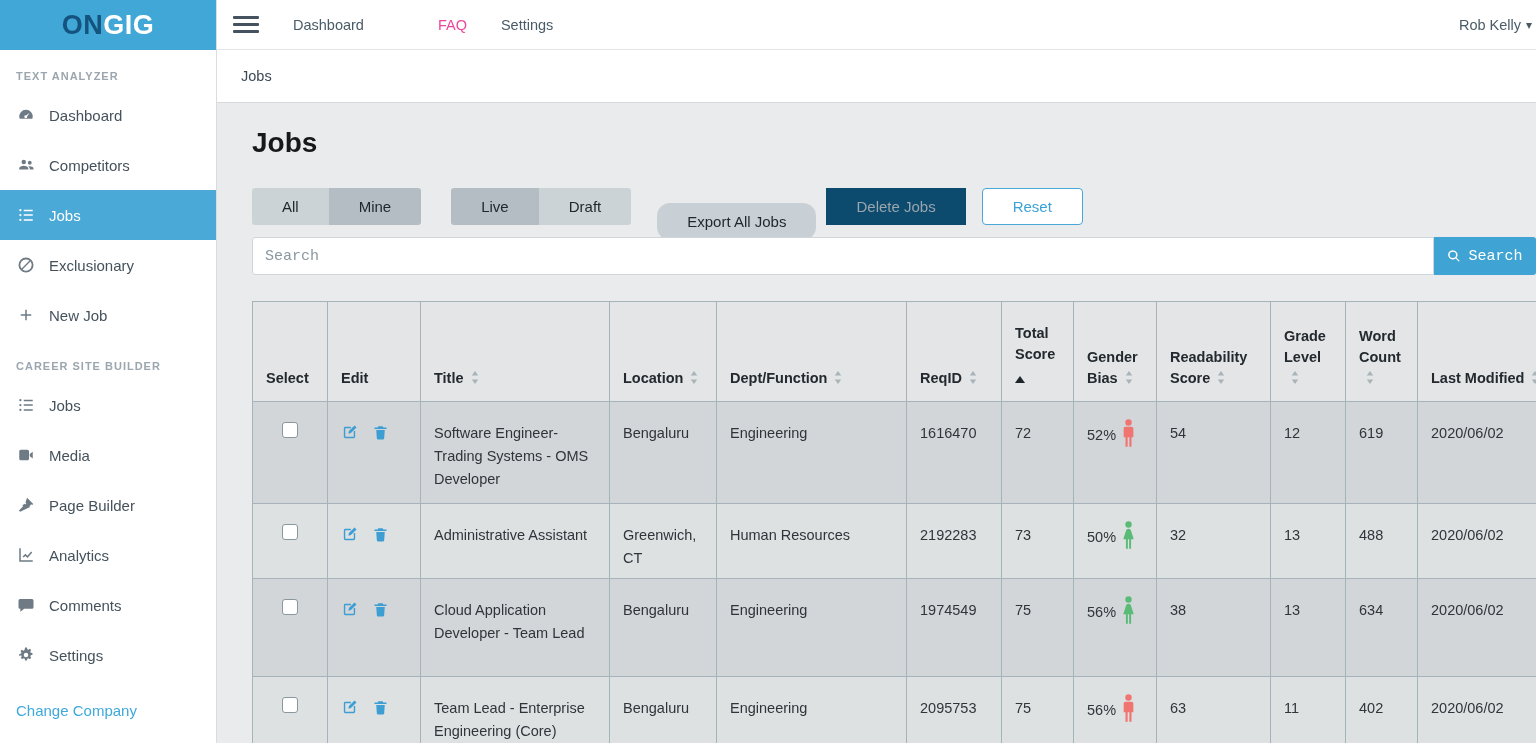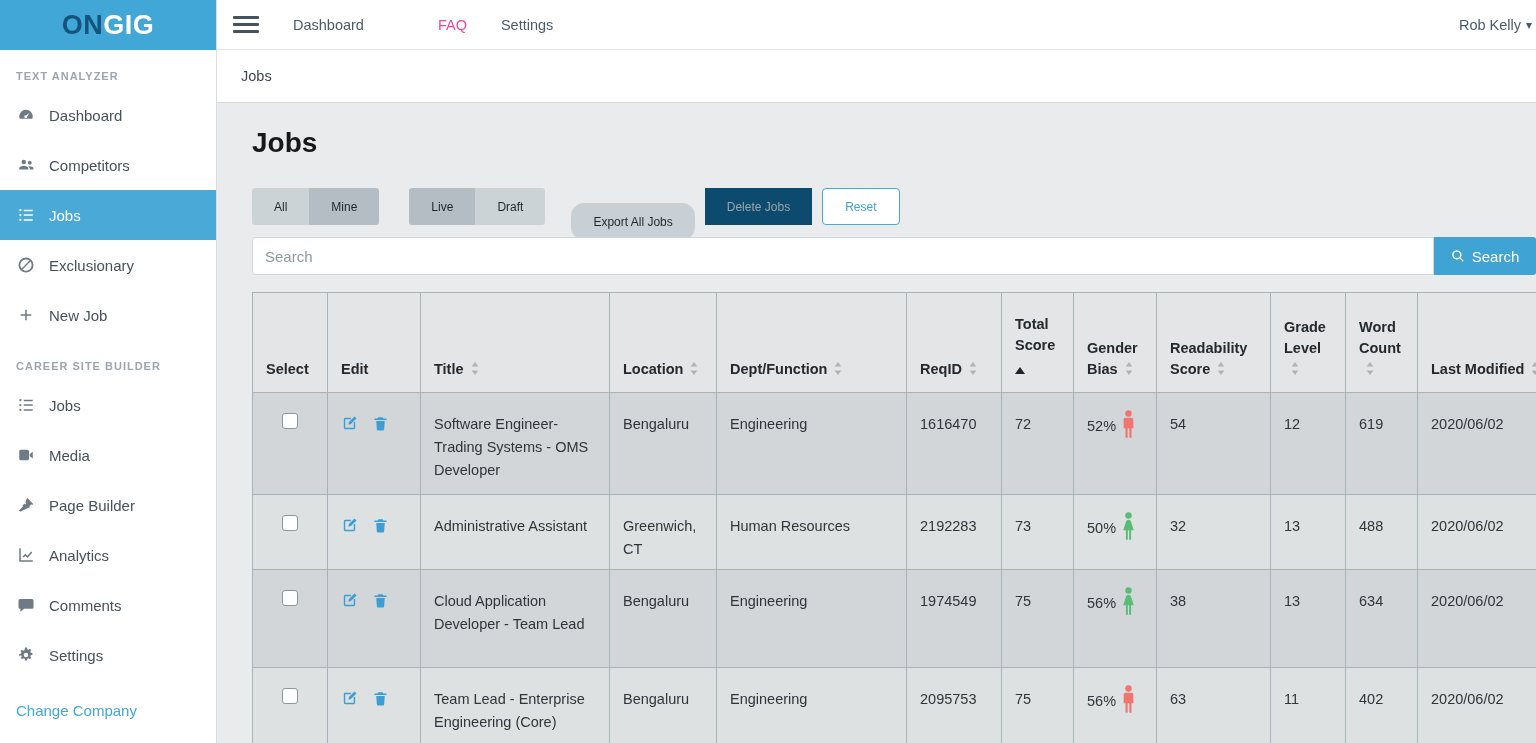--- a/index.html
+++ b/index.html
@@ -32,30 +32,30 @@
 
   .breadcrumb-bar { height:53px; background:#ffffff; border-bottom:1px solid #d5d9db; display:flex; align-items:center; padding-left:24px; font-size:14.5px; color:#3c4854; }
 
   .content { flex:1; background:#eaebec; padding:22px 0 0 35px; overflow:hidden; }
   h1.page-title { font-size:28px; line-height:36px; color:#16191c; font-weight:bold; margin-bottom:27px; }
 
   
   .toolbar { display:flex; align-items:center; height:37px; margin-bottom:12px; }
   .seg { display:flex; }
   .seg + .seg { margin-left:30px; }
-  .btn { height:37px; display:flex; align-items:center; padding:0 22px; font-size:12px; color:#1f262c; cursor:pointer; border:none; background:#ccd3d7; font-family:inherit; }
+  .btn { height:37px; display:flex; align-items:center; padding:0 30px; font-size:15px; color:#1f262c; cursor:pointer; border:none; background:#ccd3d7; font-family:inherit; }
   .seg .btn:first-child { border-radius:3px 0 0 3px; }
   .seg .btn:last-child { border-radius:0 3px 3px 0; }
   .btn.selected { background:#b4bdc3; }
   .btn.standalone { border-radius:13px; background:#c9d0d5; margin-left:26px;margin-top:30px; }
   .btn.disabled { background:#0c4a6e; color:#9aa5ad; margin-left:10px; cursor:default; }
-  .btn.reset { background:#ffffff; border:1px solid #49a8d8; color:#3ba2d6; border-radius:4px; margin-left:10px; }
+  .btn.reset { background:#ffffff; border:1px solid #49a8d8; color:#3ba2d6; border-radius:4px; margin-left:16px; }
 
   
-  .search-row { display:flex; height:38px; margin-bottom:17px; width:1284px; }
+  .search-row { display:flex; height:38px; margin-bottom:26px; width:1284px;font-family:Liberation Mono, monospace; }
   .search-input { flex:1; height:38px; border:1px solid #cfd5d8; border-radius:3px 0 0 3px; padding:0 12px; font-size:15px; color:#3c4854; font-family:inherit; background:#fff; outline:none; }
   .search-input::placeholder { color:#8a98a0; }
   .search-btn { width:102px; min-width:102px; background:#3fa3d3; border:none; color:#fff; font-size:15px; display:flex; align-items:center; justify-content:center; gap:7px; cursor:pointer; border-radius:0 3px 3px 0; font-family:inherit; }
   .search-btn svg { width:14px; height:14px; }
 
   
   table.jobs { border-collapse:collapse; table-layout:fixed; width:1305px; }
   table.jobs th, table.jobs td { border:1px solid #a6b3ba; font-size:14.5px; }
   thead tr { height:100px; }
   th { background:#e3e5e6; vertical-align:bottom; text-align:left; padding:0 10px 12px 13px; font-weight:bold; color:#23292e; line-height:21px; }

